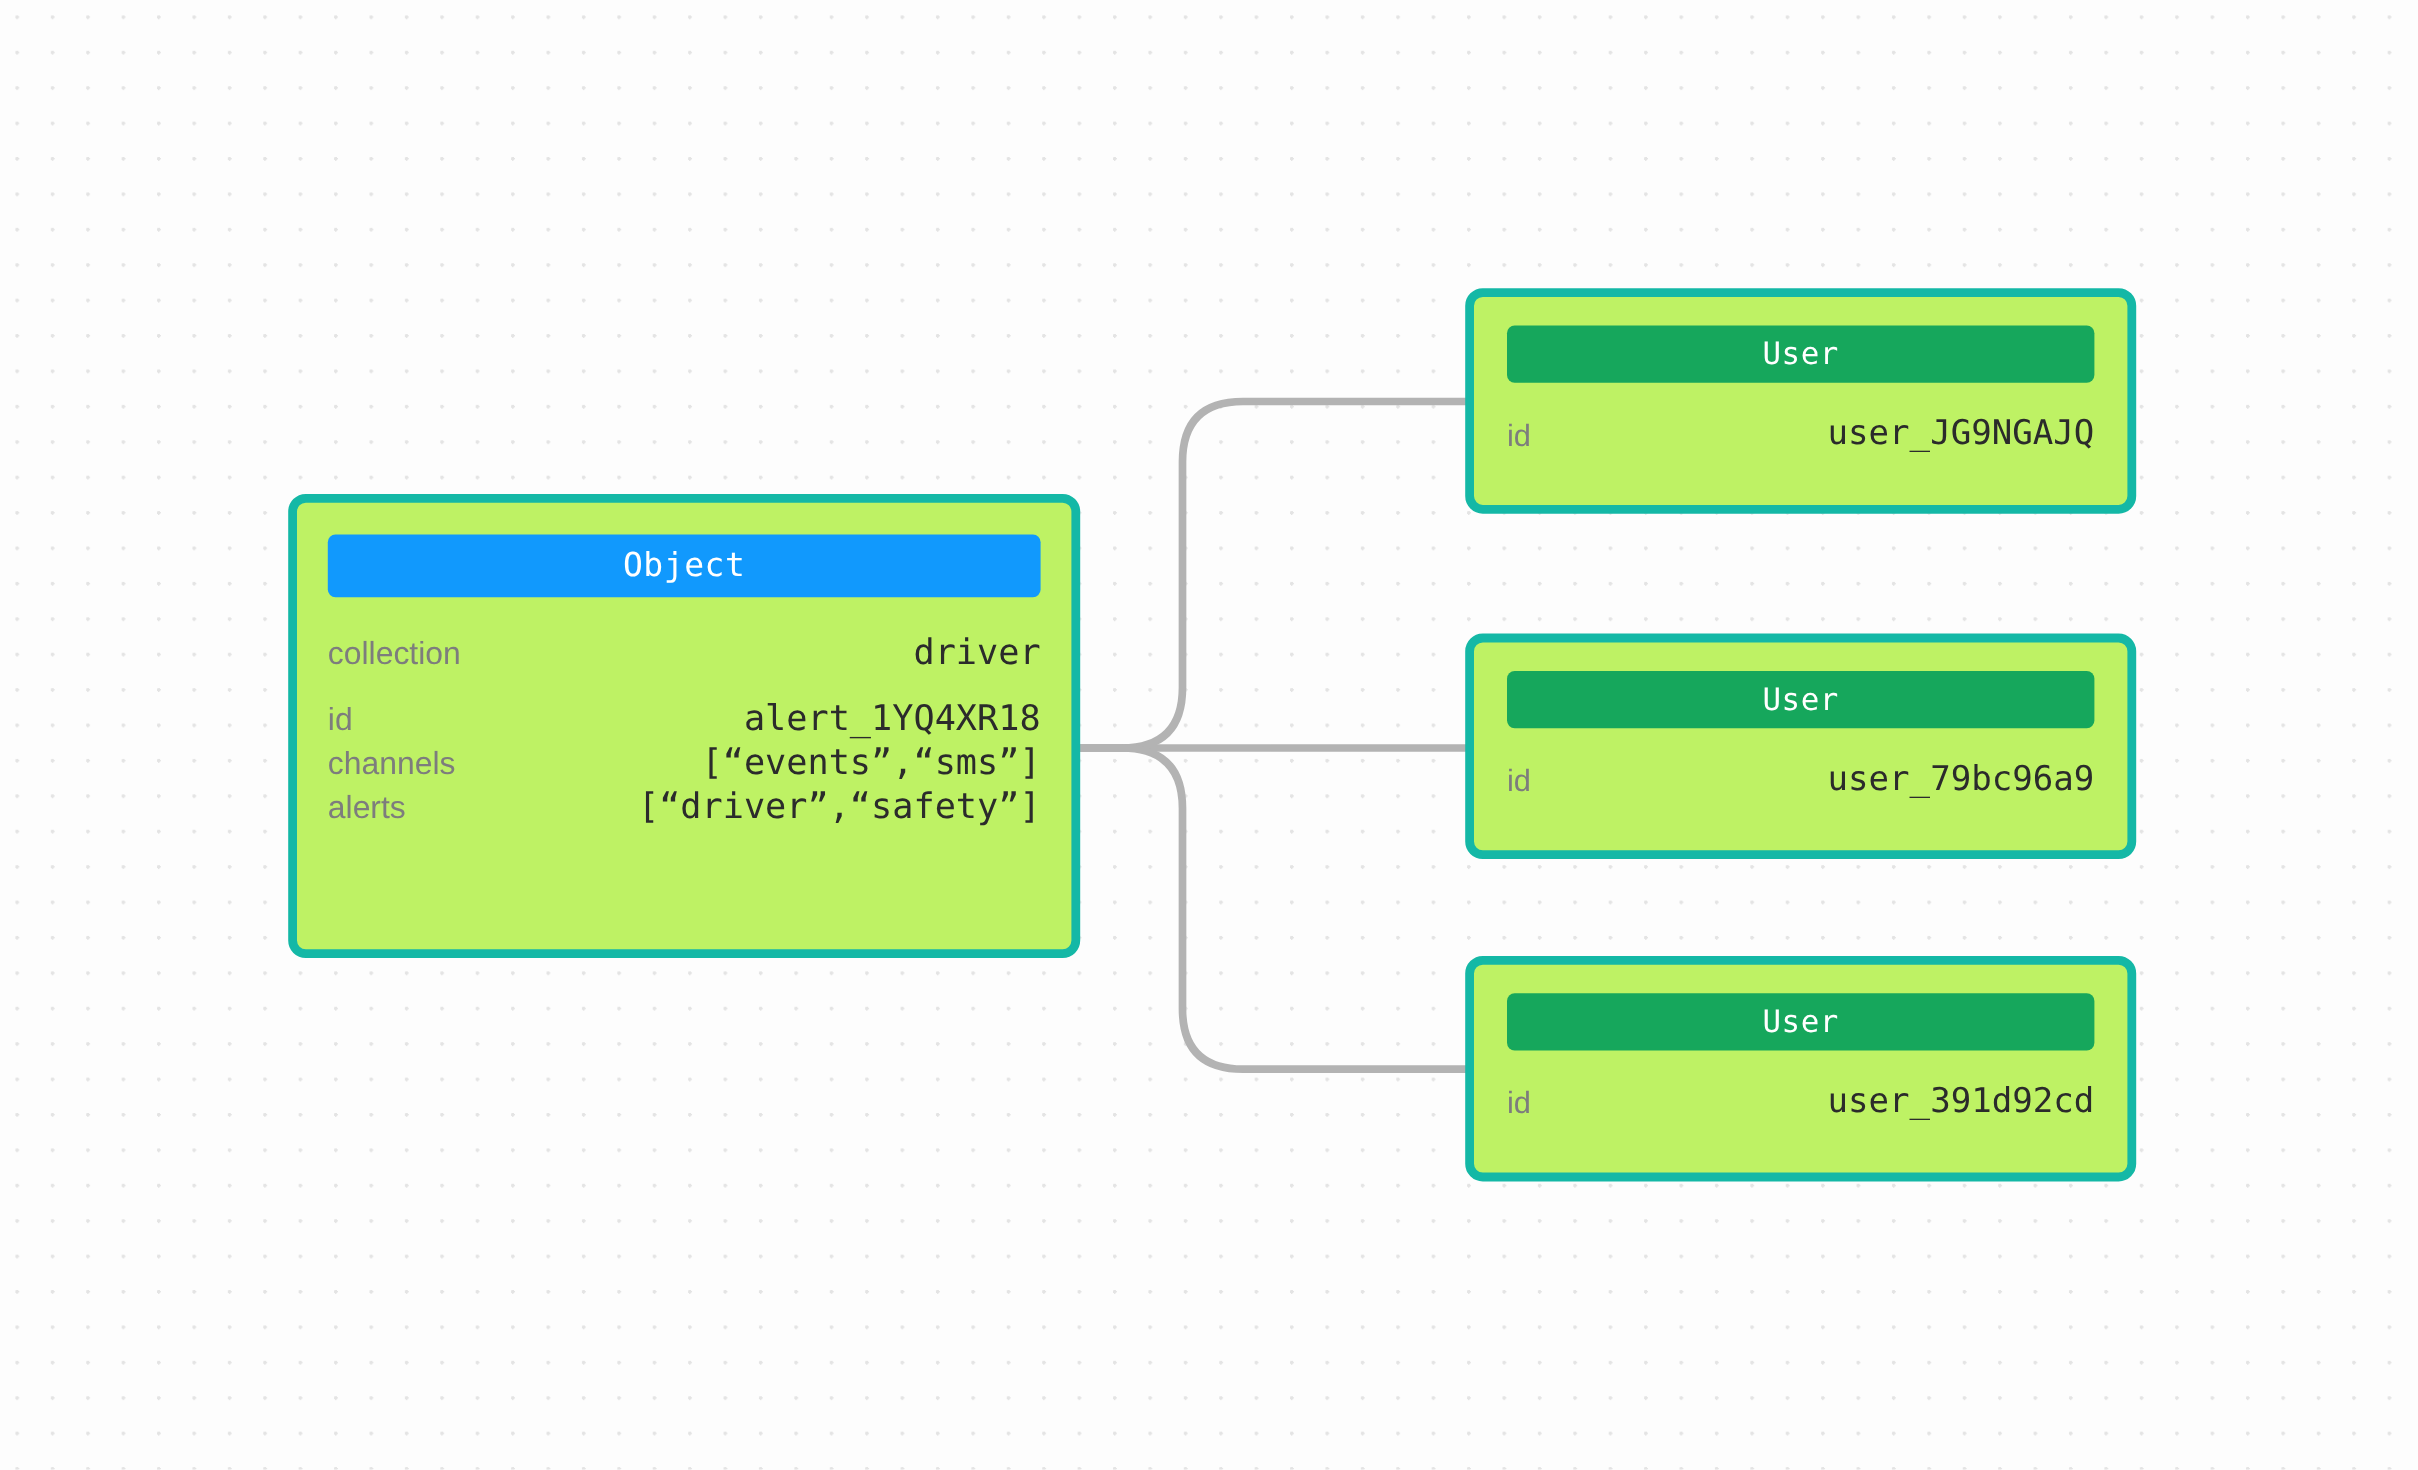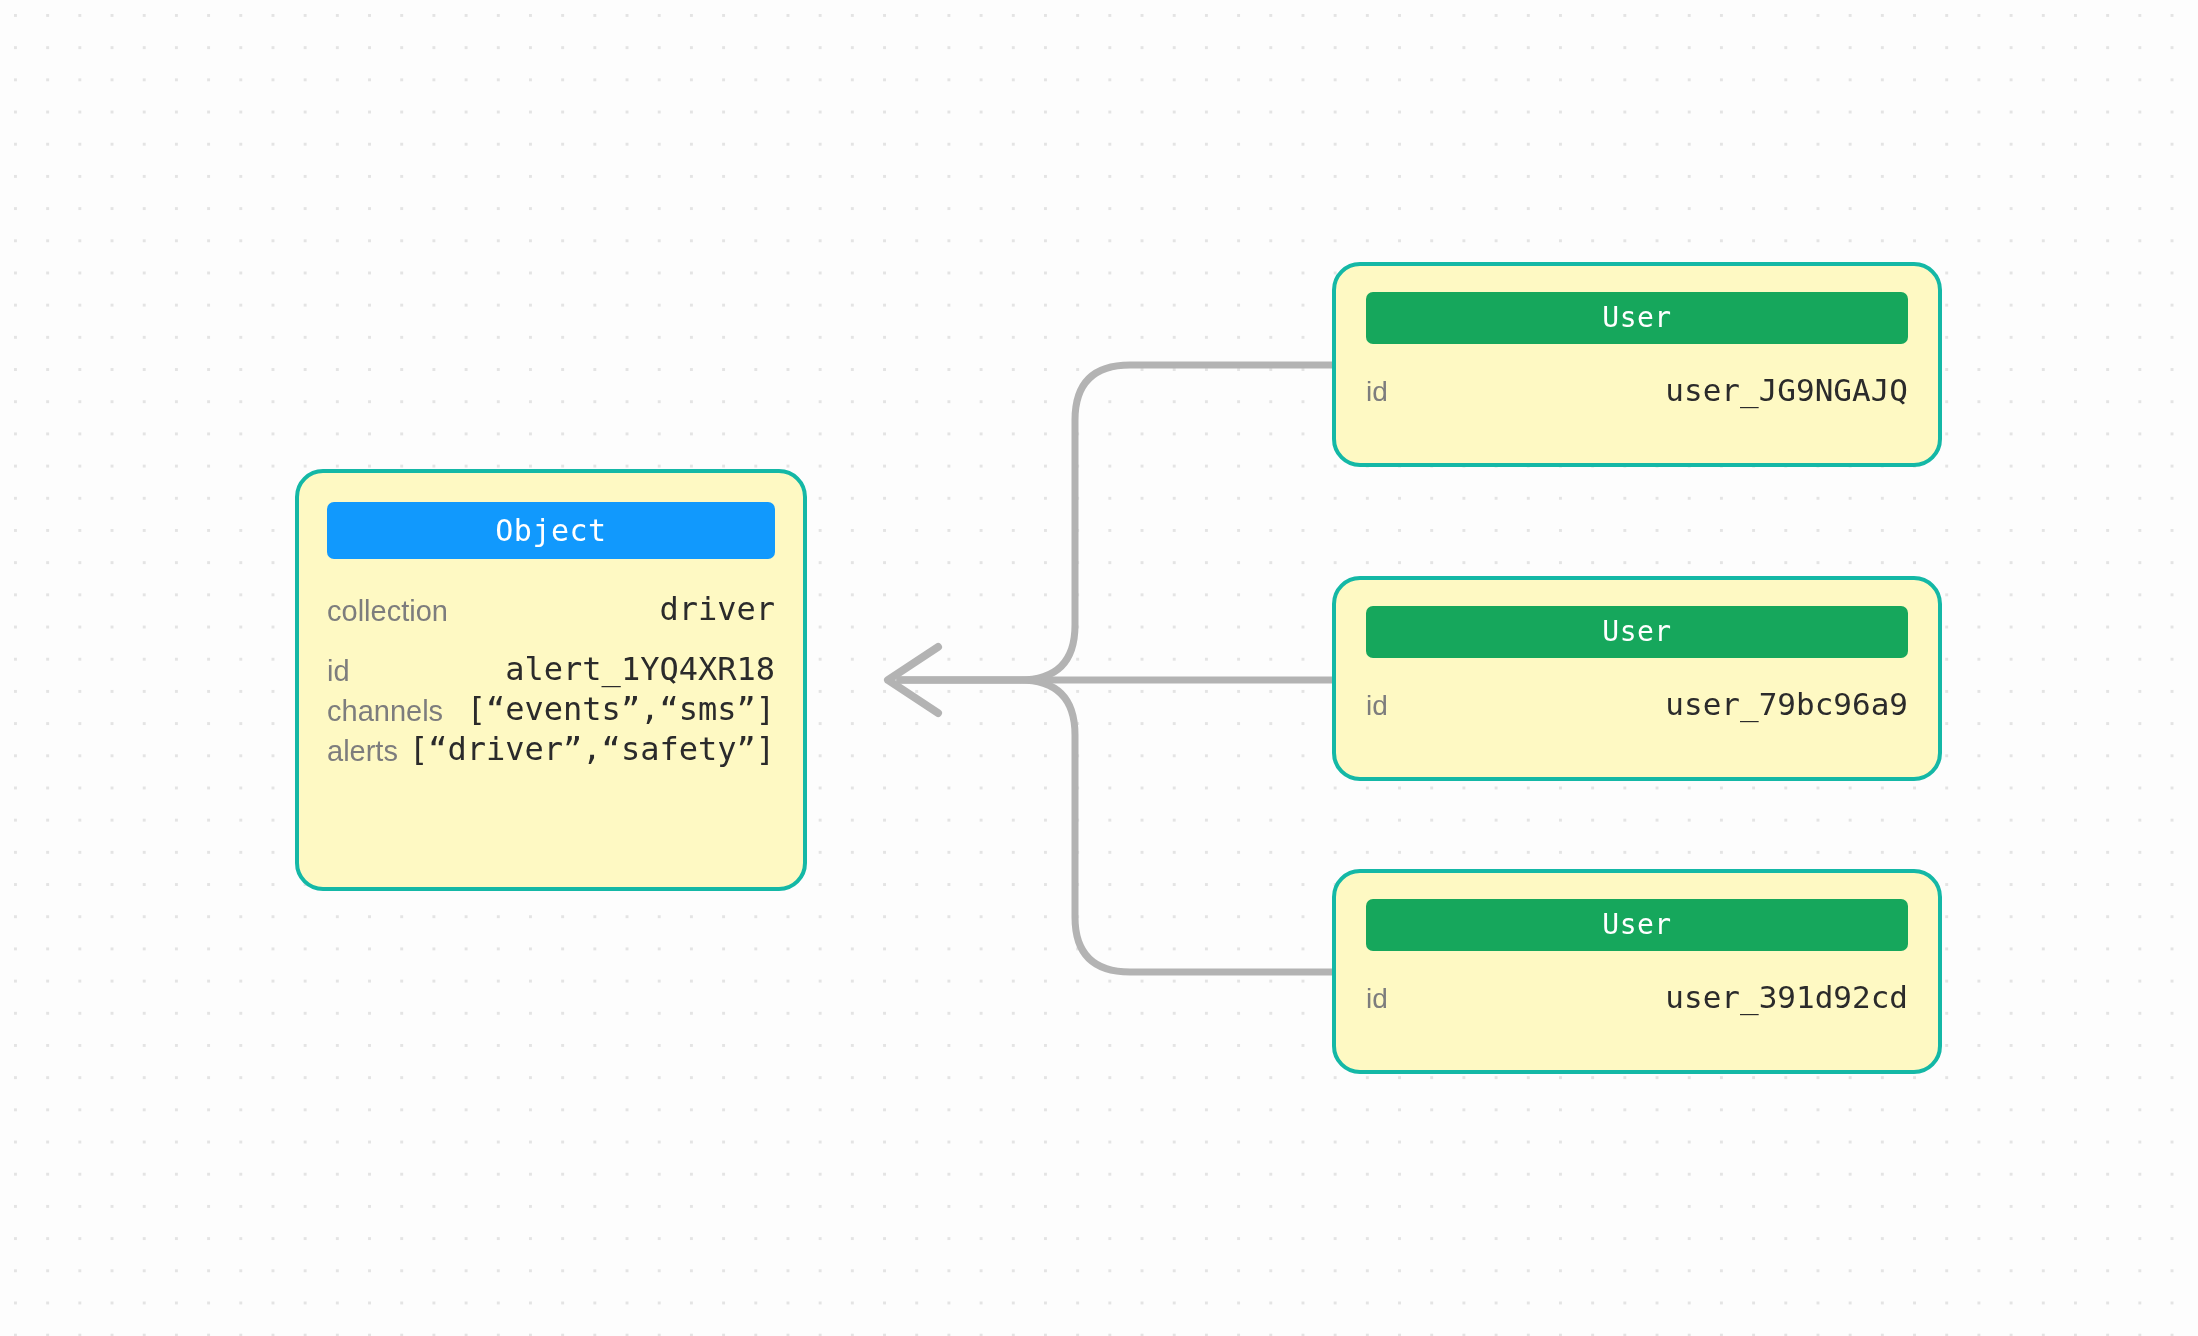--- a/index.html
+++ b/index.html
@@ -32,23 +32,23 @@
     left: 0;
     top: 0;
     width: 2198px;
     height: 1336px;
     pointer-events: none;
   }
 
   
   .node {
     position: absolute;
-    background: #fef9c3;
-    border: 4px solid #14b8a6;
-    border-radius: 28px;
+    background: #bef264;
+    border: 8px solid #14b8a6;
+    border-radius: 16px;
     box-sizing: border-box;
   }
   .node-header {
     border-radius: 7px;
     color: #ffffff;
     font-family: "DejaVu Sans Mono", "Liberation Mono", monospace;
     text-align: center;
     letter-spacing: 0.5px;
     line-height: 1;
     display: flex;
@@ -73,24 +73,23 @@
     color: #2b2b2b;
     font-family: "DejaVu Sans Mono", "Liberation Mono", monospace;
     font-weight: normal;
     white-space: nowrap;
     text-align: right;
   }
 
   
   #object-node {
     left: 262px;
-    top: 469px;
-    width: 512px;
+    top: 449px;
+    width: 720px;
     height: 422px;
-    margin-left: 33px;
   }
   #object-node .node-header {
     margin: 29px 28px 0 28px;
     height: 57px;
     background: #1199fd;
     font-size: 30px;
   }
   #object-node .node-body {
     margin: 31px 28px 0 28px;
   }

